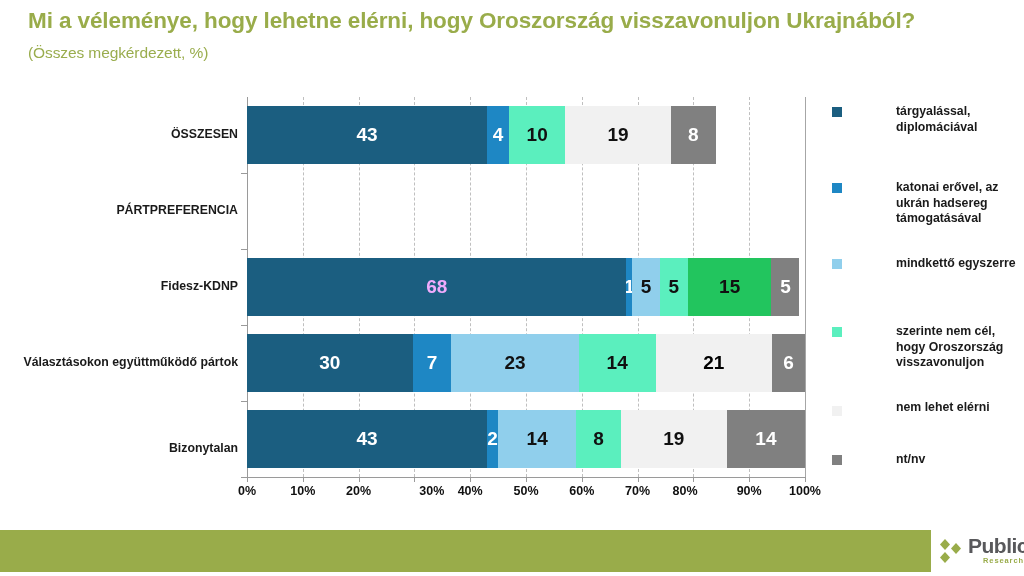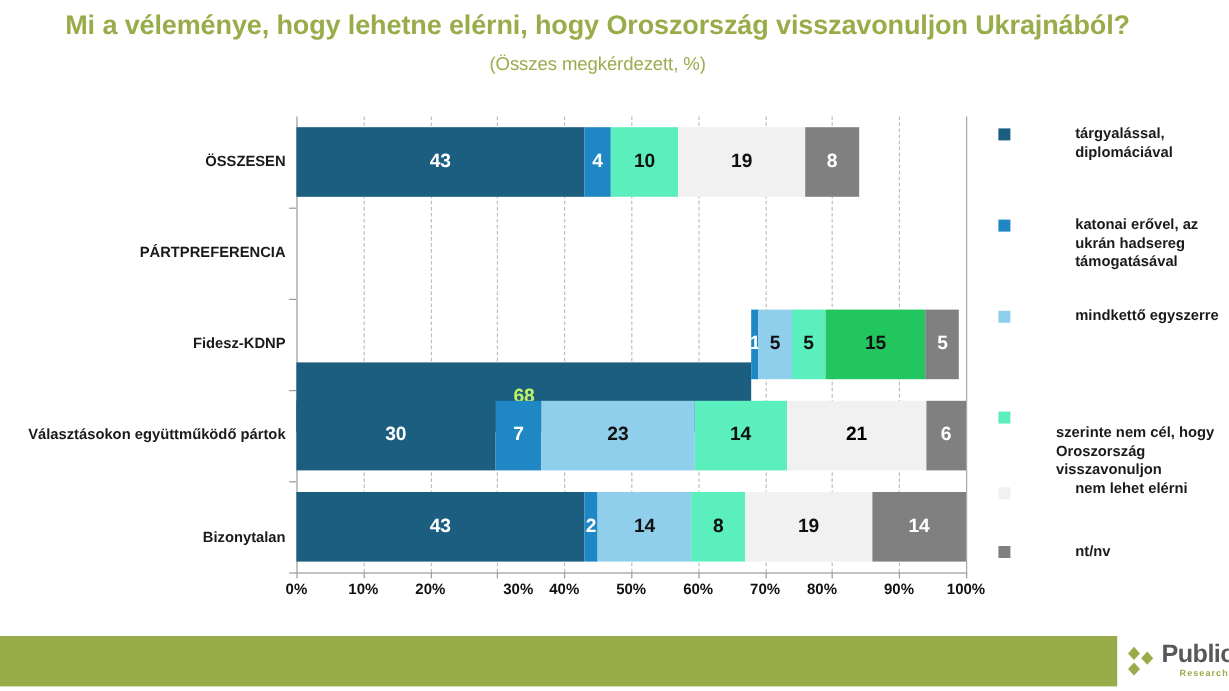--- a/index.html
+++ b/index.html
@@ -21,21 +21,20 @@
     left: 28px;
     top: 6px;
     width: 940px;
   }
   #chart-title {
     font-size: 22.5px;
     font-weight: bold;
     color: #99ac4a;
     line-height: 1.32;
     letter-spacing: -0.1px;
-    text-align: center;
   }
   #chart-title .subtitle {
     font-size: 15.5px;
     font-weight: normal;
     color: #9aad4e;
   }
 
   
   #chart-area {
     position: absolute;
@@ -118,21 +117,21 @@
     font-weight: bold;
     color: #1a1a1a;
     white-space: nowrap;
   }
 
   .seg {
     height: 100%;
     display: flex;
     align-items: center;
     justify-content: center;
-    font-size: 16px;
+    font-size: 19px;
     font-weight: bold;
     overflow: hidden;
     box-sizing: border-box;
   }
   .seg span {
     white-space: nowrap;
   }
 
   
   .x-label {
@@ -273,21 +272,21 @@
         <div class="seg" style="width: 106.02px; background: rgb(241, 241, 241); color: rgb(17, 17, 17);">
           <span>19</span>
         </div>
         <div class="seg" style="width: 44.64px; background: rgb(128, 128, 128); color: rgb(255, 255, 255);">
           <span>8</span>
         </div>
       </div>
       <div class="label-wrap" style="top: 117px;">PÁRTPREFERENCIA</div>
       <div class="label-wrap" style="top: 193px;">Fidesz-KDNP</div>
       <div class="row" style="top: 172px; height: 58px;">
-        <div class="seg" style="width: 379.44px; background: rgb(27, 94, 128); color: #bef264; margin-top: 44px;">
+        <div class="seg" style="width: 379.44px; background: rgb(27, 94, 128); color: #f0abfc;">
           <span>68</span>
         </div>
         <div class="seg" style="width: 5.58px; background: rgb(30, 135, 196); color: rgb(255, 255, 255);">
           <span>1</span>
         </div>
         <div class="seg" style="width: 27.9px; background: rgb(144, 207, 236); color: rgb(17, 17, 17);">
           <span>5</span>
         </div>
         <div class="seg" style="width: 27.9px; background: rgb(91, 239, 190); color: rgb(17, 17, 17);">
           <span>5</span>
@@ -363,21 +362,21 @@
       <div class="legend-text">tárgyalással, diplomáciával</div>
     </div>
     <div class="legend-item" style="top: 76px;">
       <div class="legend-swatch" style="background: rgb(30, 135, 196);"></div>
       <div class="legend-text">katonai erővel, az ukrán hadsereg támogatásával</div>
     </div>
     <div class="legend-item" style="top: 152px;">
       <div class="legend-swatch" style="background: rgb(144, 207, 236);"></div>
       <div class="legend-text">mindkettő egyszerre</div>
     </div>
-    <div class="legend-item" style="top: 236px; flex-direction: column;">
+    <div class="legend-item" style="top: 220px;">
       <div class="legend-swatch" style="background: rgb(91, 239, 190);"></div>
       <div class="legend-text">szerinte nem cél, hogy Oroszország visszavonuljon</div>
     </div>
     <div class="legend-item" style="top: 296px; align-items: flex-end;">
       <div class="legend-swatch" style="background: rgb(241, 241, 241);"></div>
       <div class="legend-text">nem lehet elérni</div>
     </div>
     <div class="legend-item" style="top: 348px;">
       <div class="legend-swatch" style="background: rgb(128, 128, 128);"></div>
       <div class="legend-text">nt/nv</div>

